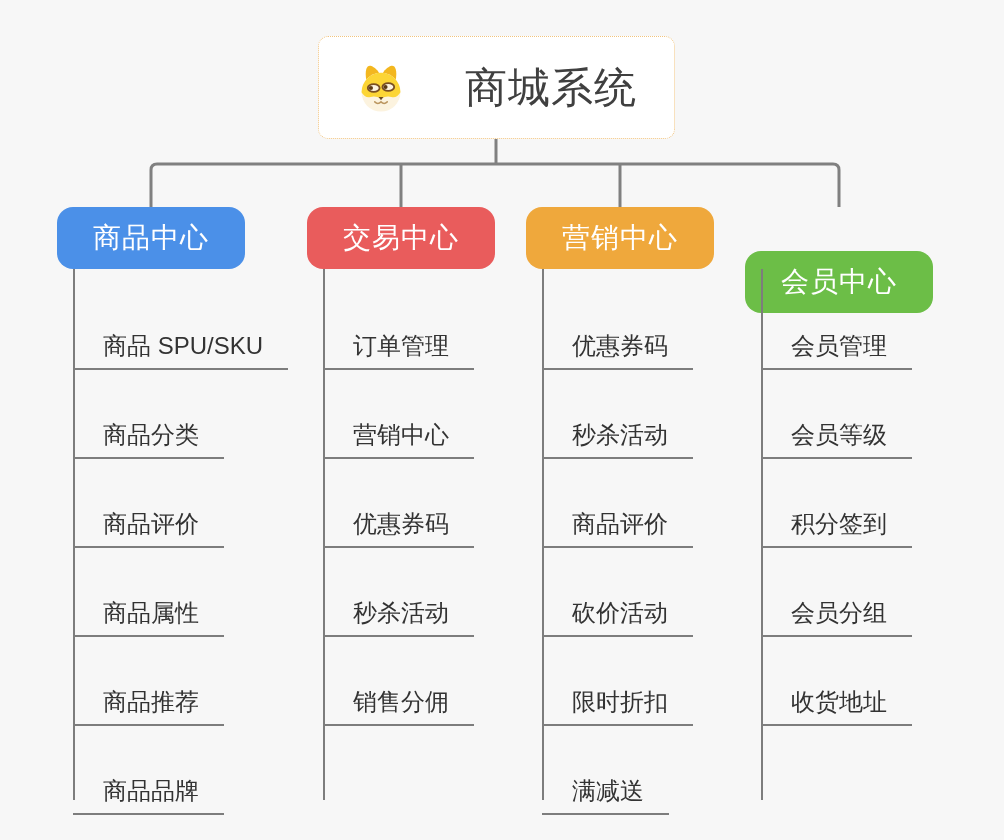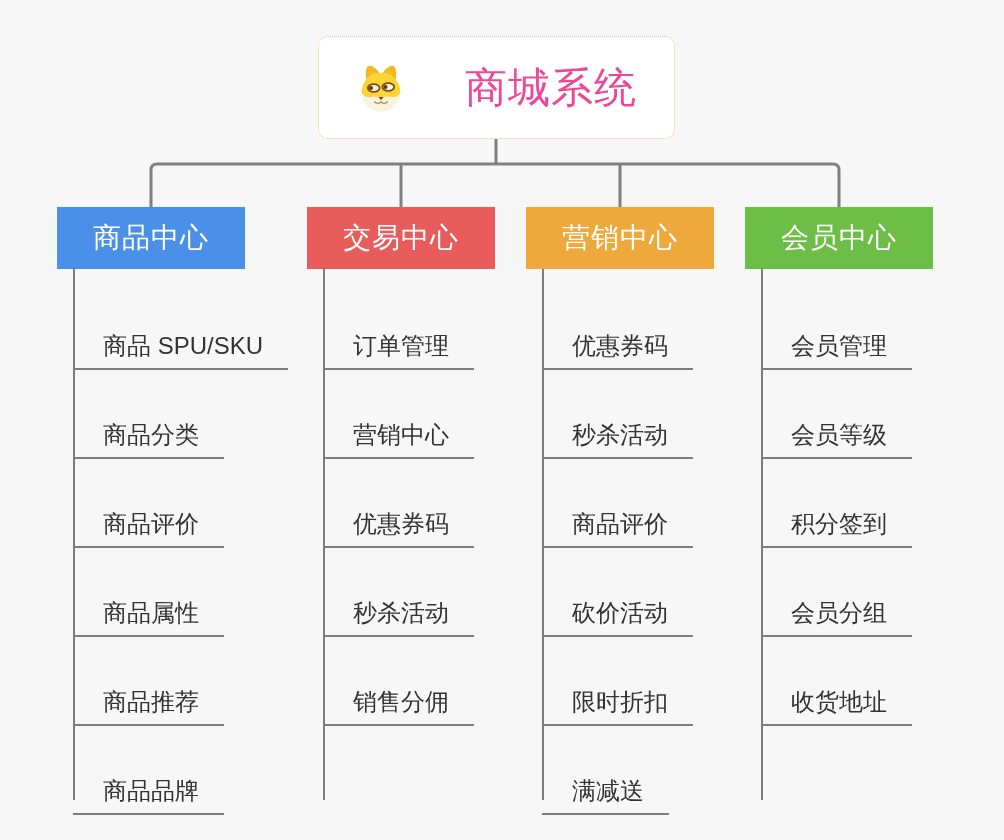--- a/index.html
+++ b/index.html
@@ -15,21 +15,21 @@
     box-sizing:border-box;background:#ffffff;
     border:1.5px dotted #f2c47e;border-radius:10px;
     display:flex;align-items:center;justify-content:center;gap:14px;
   }
   .root-title{font-size:42px;font-weight:500;letter-spacing:1px;}
   .doge{display:flex;align-items:center;}
   
   .branch{position:absolute;top:207px;width:188px;}
   .b0{left:57px}.b1{left:307px}.b2{left:526px}.b3{left:745px}
   .bbox{
-    height:62px;border-radius:0;
+    height:62px;border-radius:16px;
     display:flex;align-items:center;justify-content:center;
     color:#ffffff;font-size:28px;font-weight:400;letter-spacing:1px;
   }
   .trunk{
     position:absolute;left:16px;top:62px;width:2px;height:531px;
     background:#7d7d7d;
   }
   .items{
     position:absolute;left:16px;top:62px;
     display:flex;flex-direction:column;align-items:flex-start;
@@ -63,21 +63,21 @@
         <circle cx="36" cy="43" r="28" fill="#fcf3df"></circle>
         <path d="M8 43 a28 28 0 0 1 56 0 q-5 9 -13 7 q-7 -2 -15 2 q-8 -4 -15 -2 q-8 2 -13 -7 Z" fill="#fcd535"></path>
         <ellipse cx="25.5" cy="37" rx="8.5" ry="5.6" fill="#fcf3df" stroke="#7a4f21" stroke-width="2.6"></ellipse>
         <ellipse cx="46.5" cy="35.5" rx="8.5" ry="5.6" fill="#fcf3df" stroke="#7a4f21" stroke-width="2.6"></ellipse>
         <circle cx="21.5" cy="37" r="3" fill="#5b3a13"></circle>
         <circle cx="42.5" cy="35.5" r="3" fill="#5b3a13"></circle>
         <path d="M32.5 50 h7 l-3.5 4.5 Z" fill="#6b4a1f"></path>
         <path d="M27 57 q4.5 4.5 9 0 q4.5 4.5 9 0" stroke="#bb9660" stroke-width="2.2" fill="none" stroke-linecap="round"></path>
       </svg>
     </span>
-    <span class="root-title" style="color: #ec4899; margin-left: 45px;">商城系统</span>
+    <span class="root-title" style="color: #404040; margin-left: 45px;">商城系统</span>
   </div>
 
   <div class="branch b0">
     <div class="bbox" style="background-color: rgb(75, 144, 232);">
       <span>商品中心</span>
     </div>
     <div class="trunk"></div>
     <div class="items">
       <div class="item">商品 SPU/SKU</div>
       <div class="item">商品分类</div>
@@ -111,21 +111,21 @@
       <div class="item">优惠券码</div>
       <div class="item">秒杀活动</div>
       <div class="item">商品评价</div>
       <div class="item">砍价活动</div>
       <div class="item">限时折扣</div>
       <div class="item">满减送</div>
     </div>
   </div>
 
   <div class="branch b3">
-    <div class="bbox" style="background-color: rgb(108, 190, 71);">
+    <div class="bbox" style="background-color: rgb(108, 190, 71); margin-top: 44px;">
       <span>会员中心</span>
     </div>
     <div class="trunk"></div>
     <div class="items">
       <div class="item">会员管理</div>
       <div class="item">会员等级</div>
       <div class="item">积分签到</div>
       <div class="item">会员分组</div>
       <div class="item">收货地址</div>
     </div>

